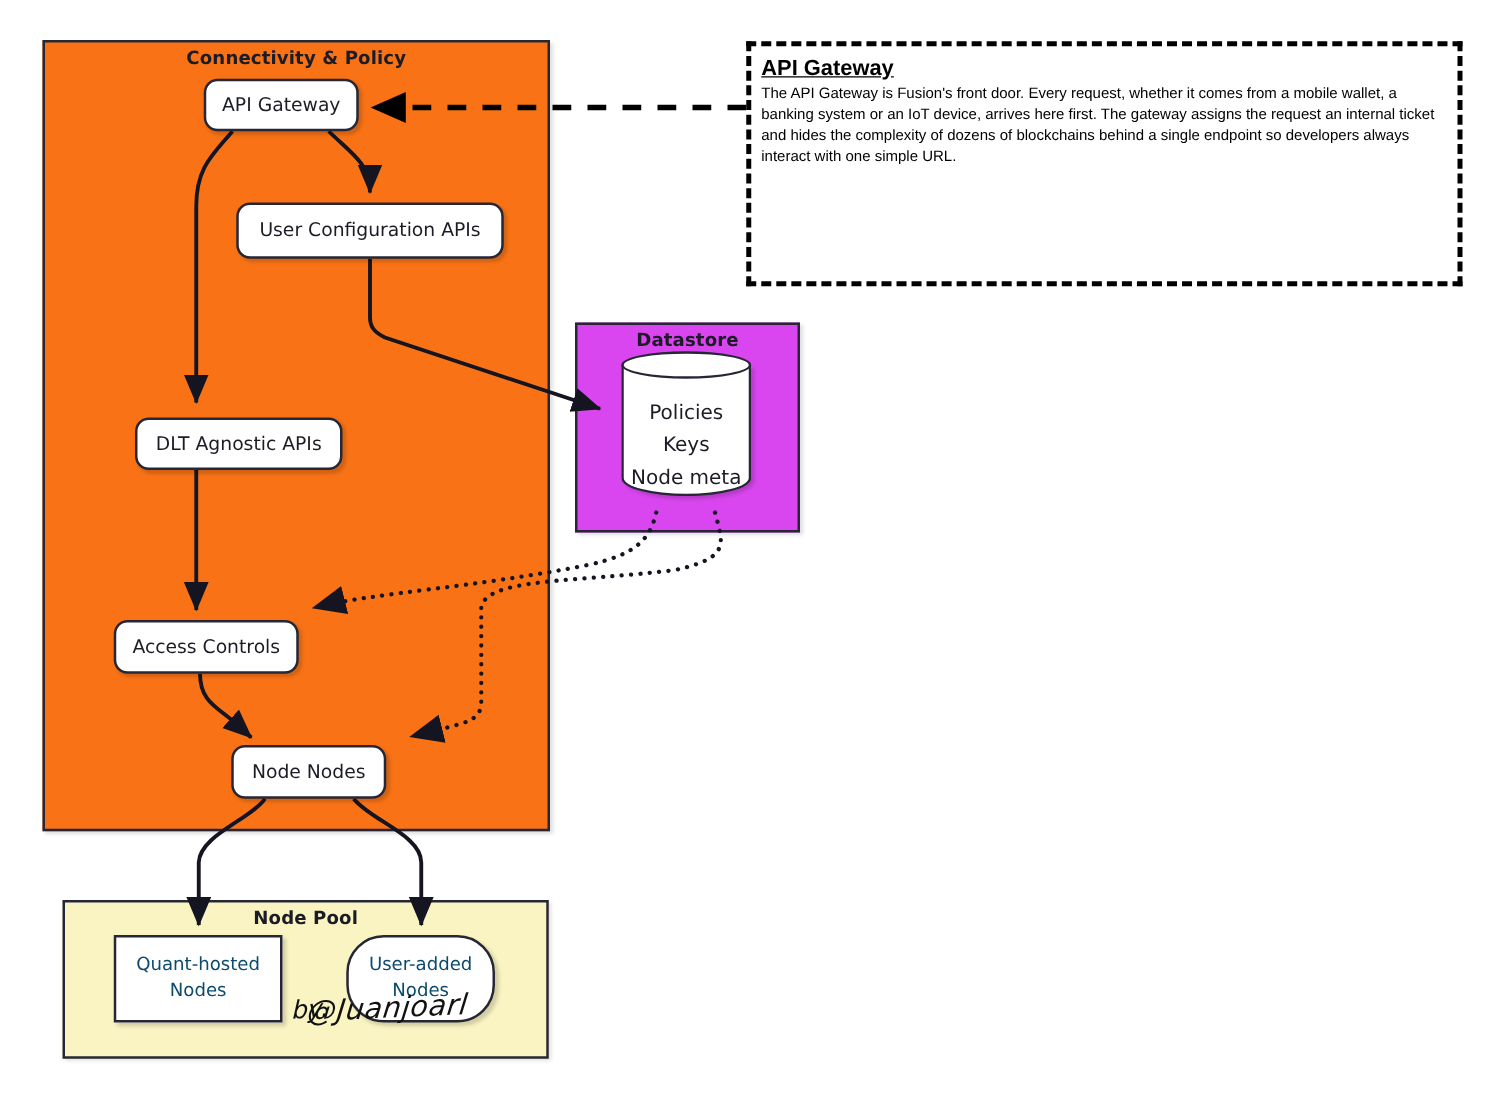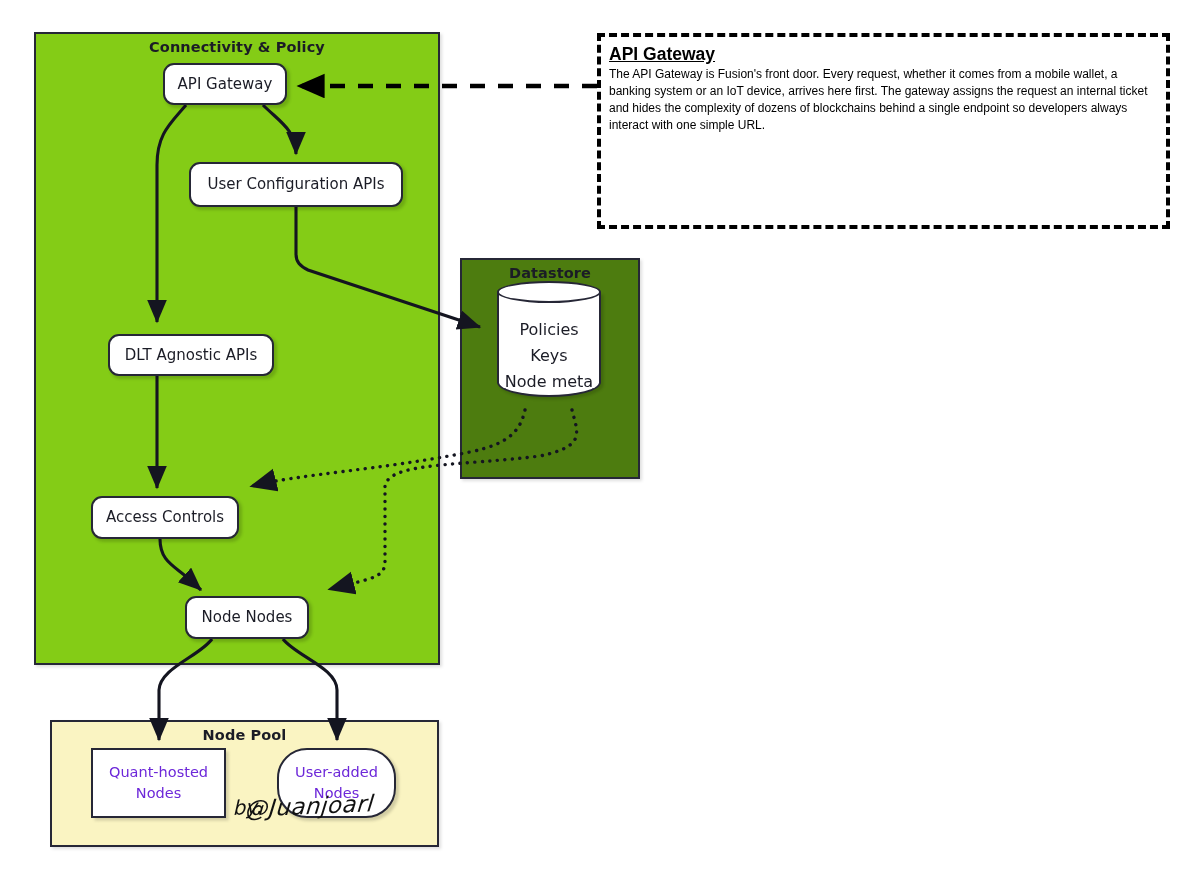--- a/index.html
+++ b/index.html
@@ -36,28 +36,28 @@
     font-weight: 600;
     color: #1b1c26;
     letter-spacing: 0.1px;
     font-family: "DejaVu Sans", sans-serif;
   }
   #group-connectivity {
     left: 34px;
     top: 32px;
     width: 406px;
     height: 633px;
-    background: #84cc16;
+    background: #f97316;
   }
   #group-datastore {
     left: 460px;
     top: 258px;
     width: 180px;
-    height: 221px;
-    background: #4d7c0f;
+    height: 168px;
+    background: #d946ef;
   }
   #group-nodepool {
     left: 50px;
     top: 720px;
     width: 389px;
     height: 127px;
     background: #faf4c2;
   }
 
   
@@ -90,21 +90,21 @@
     box-sizing: border-box;
     background: #ffffff;
     border: 2.2px solid #262736;
     border-radius: 0;
     display: flex;
     flex-direction: column;
     align-items: center;
     justify-content: center;
     text-align: center;
     font-size: 14.5px;
-    color: #6d28d9;
+    color: #0c4a6e;
     box-shadow: 2.5px 2.5px 3px rgba(0,0,0,0.16);
     line-height: 1.45;
     font-family: "DejaVu Sans", sans-serif;
     z-index: 6;
   }
   #subnode-quant-hosted { left: 91px;  top: 748px; width: 135px; height: 70px; }
   #subnode-user-added   { left: 277px; top: 748px; width: 119px; height: 70px; border-radius: 30px; }
 
   
   #cylinder-datastore {

